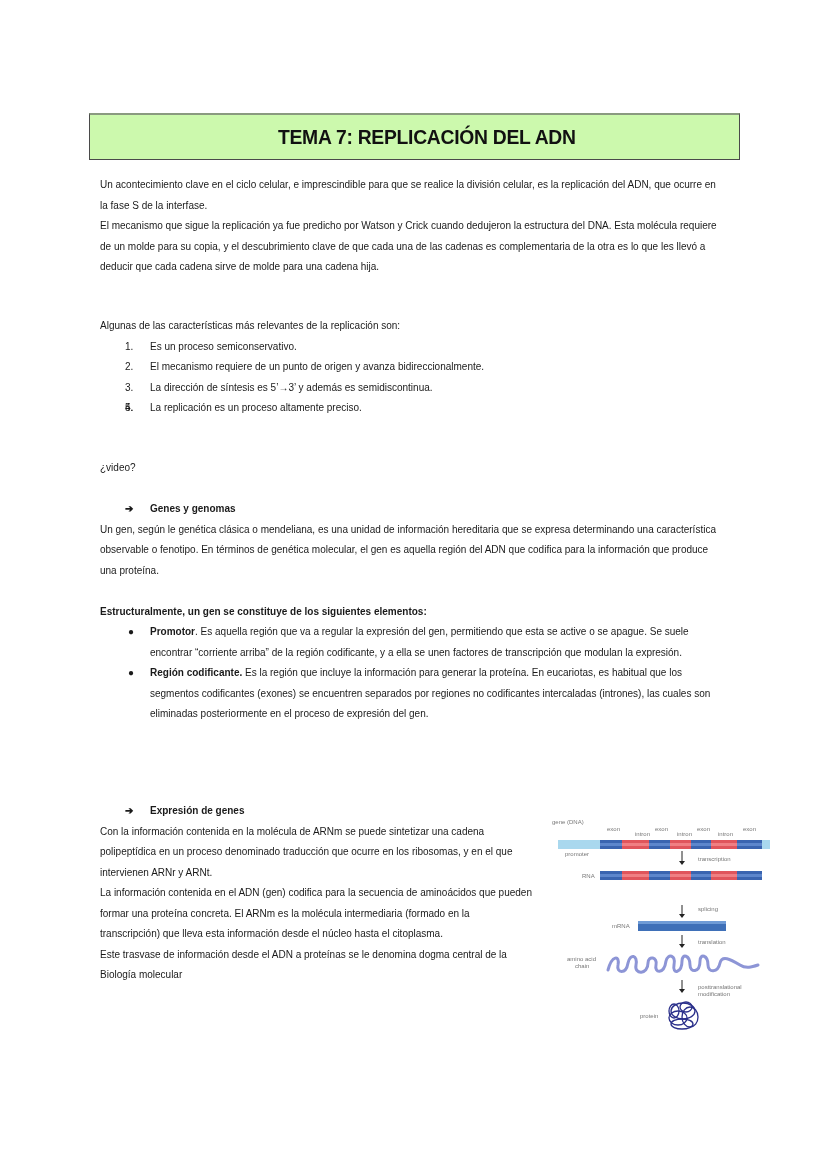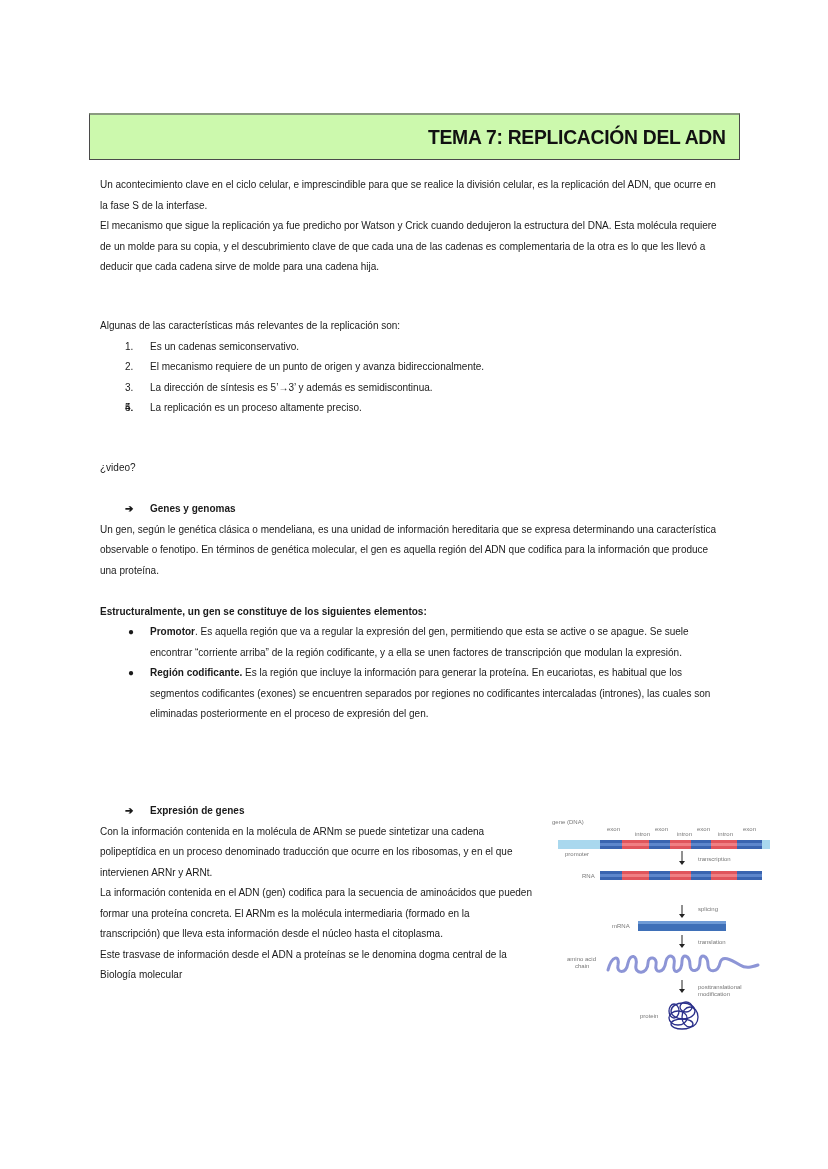--- a/index.html
+++ b/index.html
@@ -1,20 +1,20 @@
 <!DOCTYPE html>
 <html><head>
 <meta charset="utf-8">
 <style>
   html, body { margin:0; padding:0; background:#ffffff; }
   body { width:828px; height:1169px; position:relative; overflow:hidden;
          font-family:"Liberation Sans", sans-serif; color:#1a1a1a; }
   .title-box { position:absolute; left:89px; top:113px; width:651px; height:47px;
                background:#ccf9ad; border:1px solid #4a4a4a; border-top:2px solid #8a9a80;
-               box-sizing:border-box; display:flex; align-items:center; justify-content:flex-end;padding-left:24px; }
+               box-sizing:border-box; display:flex; align-items:center; justify-content:center;padding-left:24px; }
   .title-box h1 { margin:0; font-size:21px; font-weight:bold; letter-spacing:-0.3px;
                   transform:scaleX(0.92); color:#111; }
   .text { position:absolute; left:100px; font-size:10px; line-height:20.5px; }
   p { margin:0; }
   ol.list { margin:0; padding:0; list-style:none; }
   ol.list li { position:relative; padding-left:50px; }
   ol.list li .num { position:absolute; left:25px; }
   ul.bullets { margin:0; padding:0; list-style:none; }
   ul.bullets li { position:relative; padding-left:50px; }
   ul.bullets li .dot { position:absolute; left:28px; top:0; }
@@ -31,21 +31,21 @@
 </div>
 
 <div class="text" style="top:175px; width:625px;">
   <p>Un acontecimiento clave en el ciclo celular, e imprescindible para que se realice la división celular, es la replicación del ADN, que ocurre en la fase S de la interfase.</p>
   <p>El mecanismo que sigue la replicación ya fue predicho por Watson y Crick cuando dedujeron la estructura del DNA. Esta molécula requiere de un molde para su copia, y el descubrimiento clave de que cada una de las cadenas es complementaria de la otra es lo que les llevó a deducir que cada cadena sirve de molde para una cadena hija.</p>
 </div>
 
 <div class="text" style="top:316px; width:625px;">
   <p>Algunas de las características más relevantes de la replicación son:</p>
   <ol class="list">
-    <li><span class="num">1.</span><span>Es un cadenas semiconservativo.</span></li>
+    <li><span class="num">1.</span><span>Es un proceso semiconservativo.</span></li>
     <li><span class="num">2.</span><span>El mecanismo requiere de un punto de origen y avanza bidireccionalmente.</span></li>
     <li><span class="num">3.</span><span>La dirección de síntesis es 5’→3’ y además es semidiscontinua.</span></li>
     <li><span class="num">4.</span></li>
     <li><span class="num">5.</span><span>La replicación es un proceso altamente preciso.</span></li>
   </ol>
 </div>
 
 <div class="text" style="top:458px;">¿video?</div>
 
 <div class="text" style="top:499px; width:625px;">

